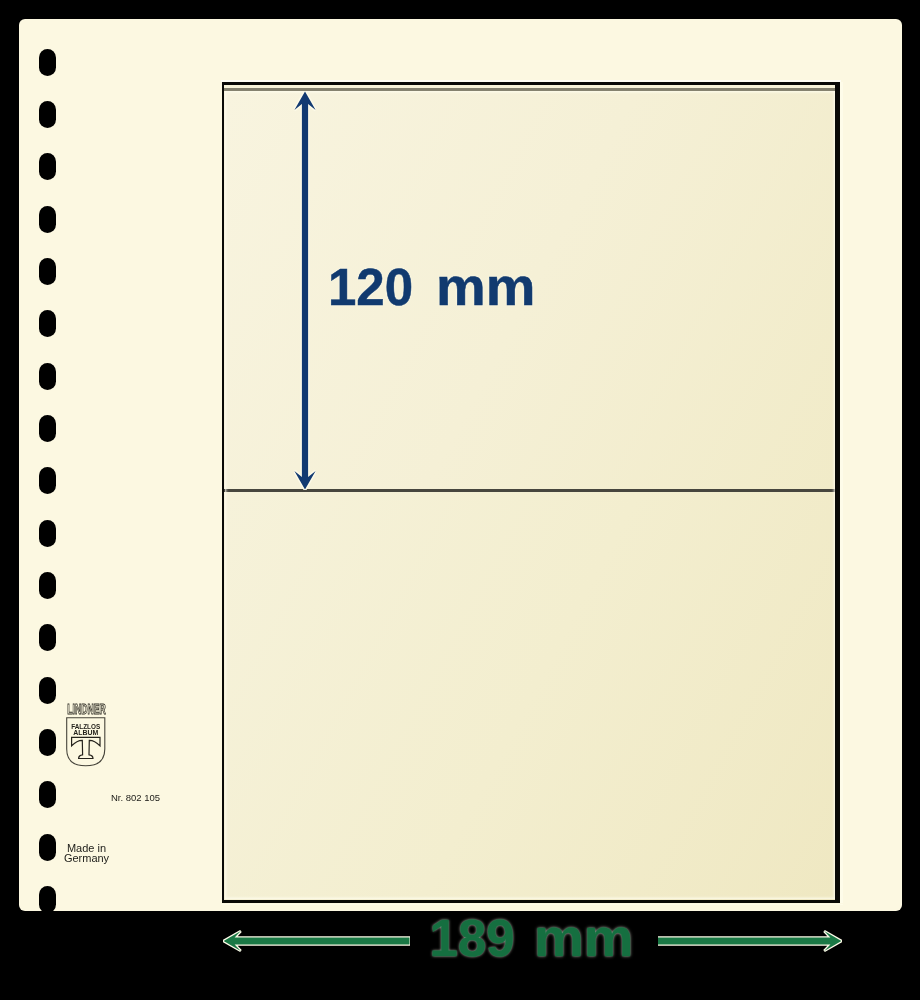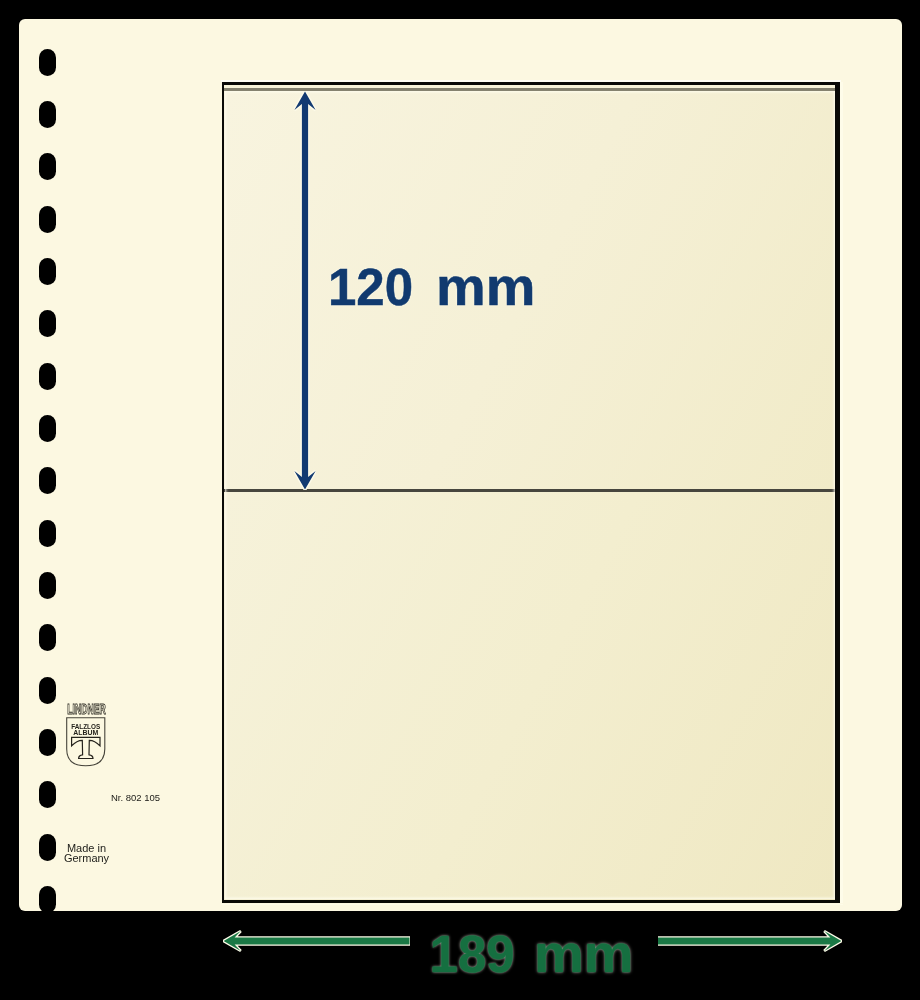--- a/index.html
+++ b/index.html
@@ -20,21 +20,21 @@
   .upper{position:absolute;left:0;top:6px;width:100%;height:398px;
          background:linear-gradient(118deg,#f8f4df 0%,#f5f0d6 50%,#f1ebc8 100%);}
   .divider{position:absolute;left:0;top:404px;width:100%;height:3px;background:#47463e;}
   .lower{position:absolute;left:0;top:407px;width:100%;height:408px;
          background:linear-gradient(118deg,#f6f2da 0%,#f3eecf 50%,#efe8c2 100%);}
   .t120{position:absolute;left:309px;top:243px;font-size:51px;font-weight:bold;
         color:#113a6f;line-height:51px;letter-spacing:0;word-spacing:9px;
         -webkit-text-stroke:0.5px #113a6f;text-shadow:0 0 3px rgba(255,254,240,0.85);white-space:nowrap;}
   .t189{position:absolute;left:199px;top:894px;width:618px;text-align:center;
         font-size:51px;font-weight:bold;color:#156f40;line-height:51px;
-        letter-spacing:0;word-spacing:5px;-webkit-text-stroke:0.5px #156f40;text-shadow:0 0 3px rgba(255,254,240,0.85);white-space:nowrap;margin-top:16px;}
+        letter-spacing:0;word-spacing:5px;-webkit-text-stroke:0.5px #156f40;text-shadow:0 0 3px rgba(255,254,240,0.85);white-space:nowrap;}
   .abs{position:absolute;}
   .mmx{display:inline-block;transform:scaleX(1.096);transform-origin:0 50%;}
   .nr{position:absolute;left:44px;top:773px;font-size:9.5px;color:#1c1c18;letter-spacing:0;padding-left:48px;}
   .made{position:absolute;left:11px;top:823.5px;width:113px;text-align:center;
         font-size:11px;color:#1c1c18;line-height:10.3px;}
 </style>
 </head>
 <body>
 <div class="page">
 

